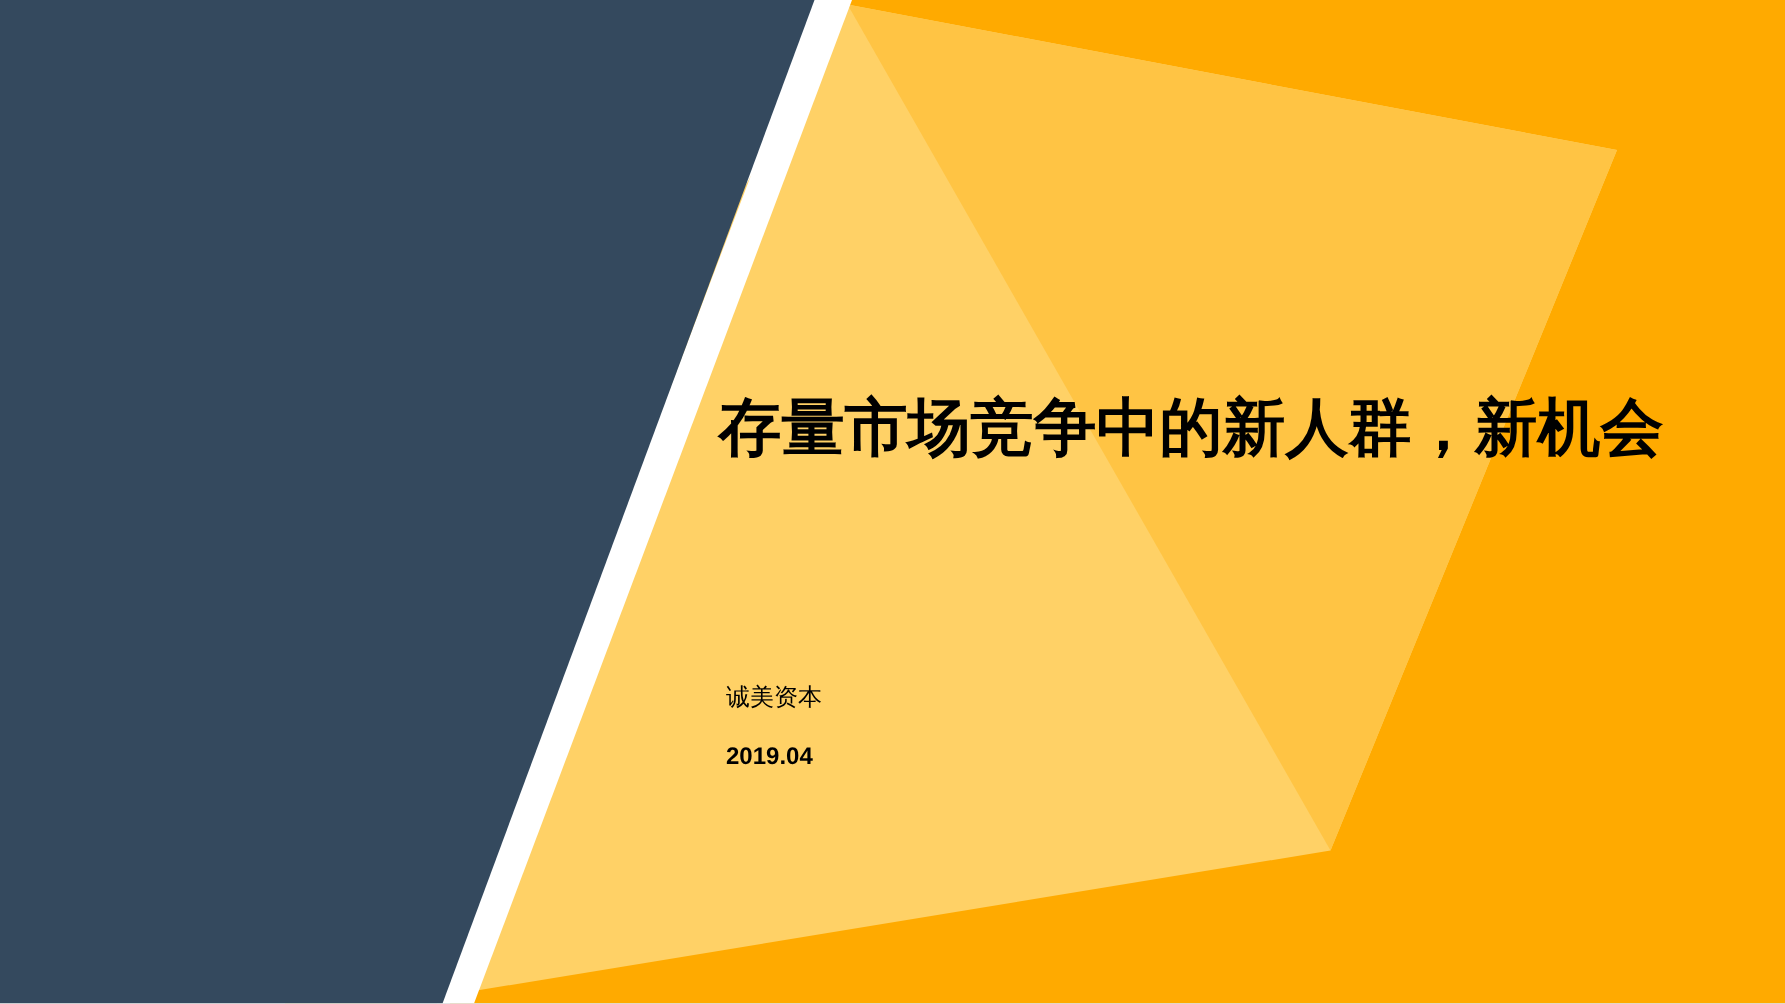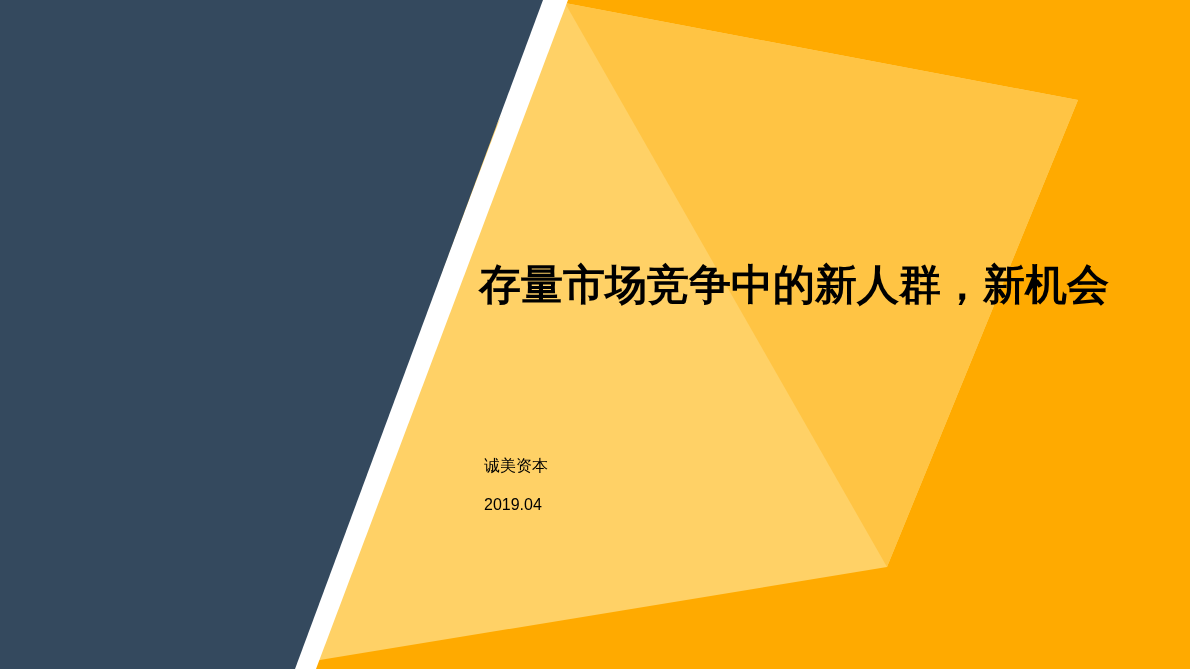--- a/index.html
+++ b/index.html
@@ -50,21 +50,21 @@
     font-weight: normal;
     color: #000000;
     white-space: nowrap;
   }
   #slide-date {
     position: absolute;
     left: 484px;
     top: 494px;
     font-size: 16px;
     line-height: 22px;
-    font-weight: normal;
+    font-weight: bold;
     color: #000000;
     white-space: nowrap;
   }
 </style>
 </head>
 <body>
 
 <div id="slide">
 
   <svg id="bg-svg" viewBox="0 0 1190 669" preserveAspectRatio="none">

